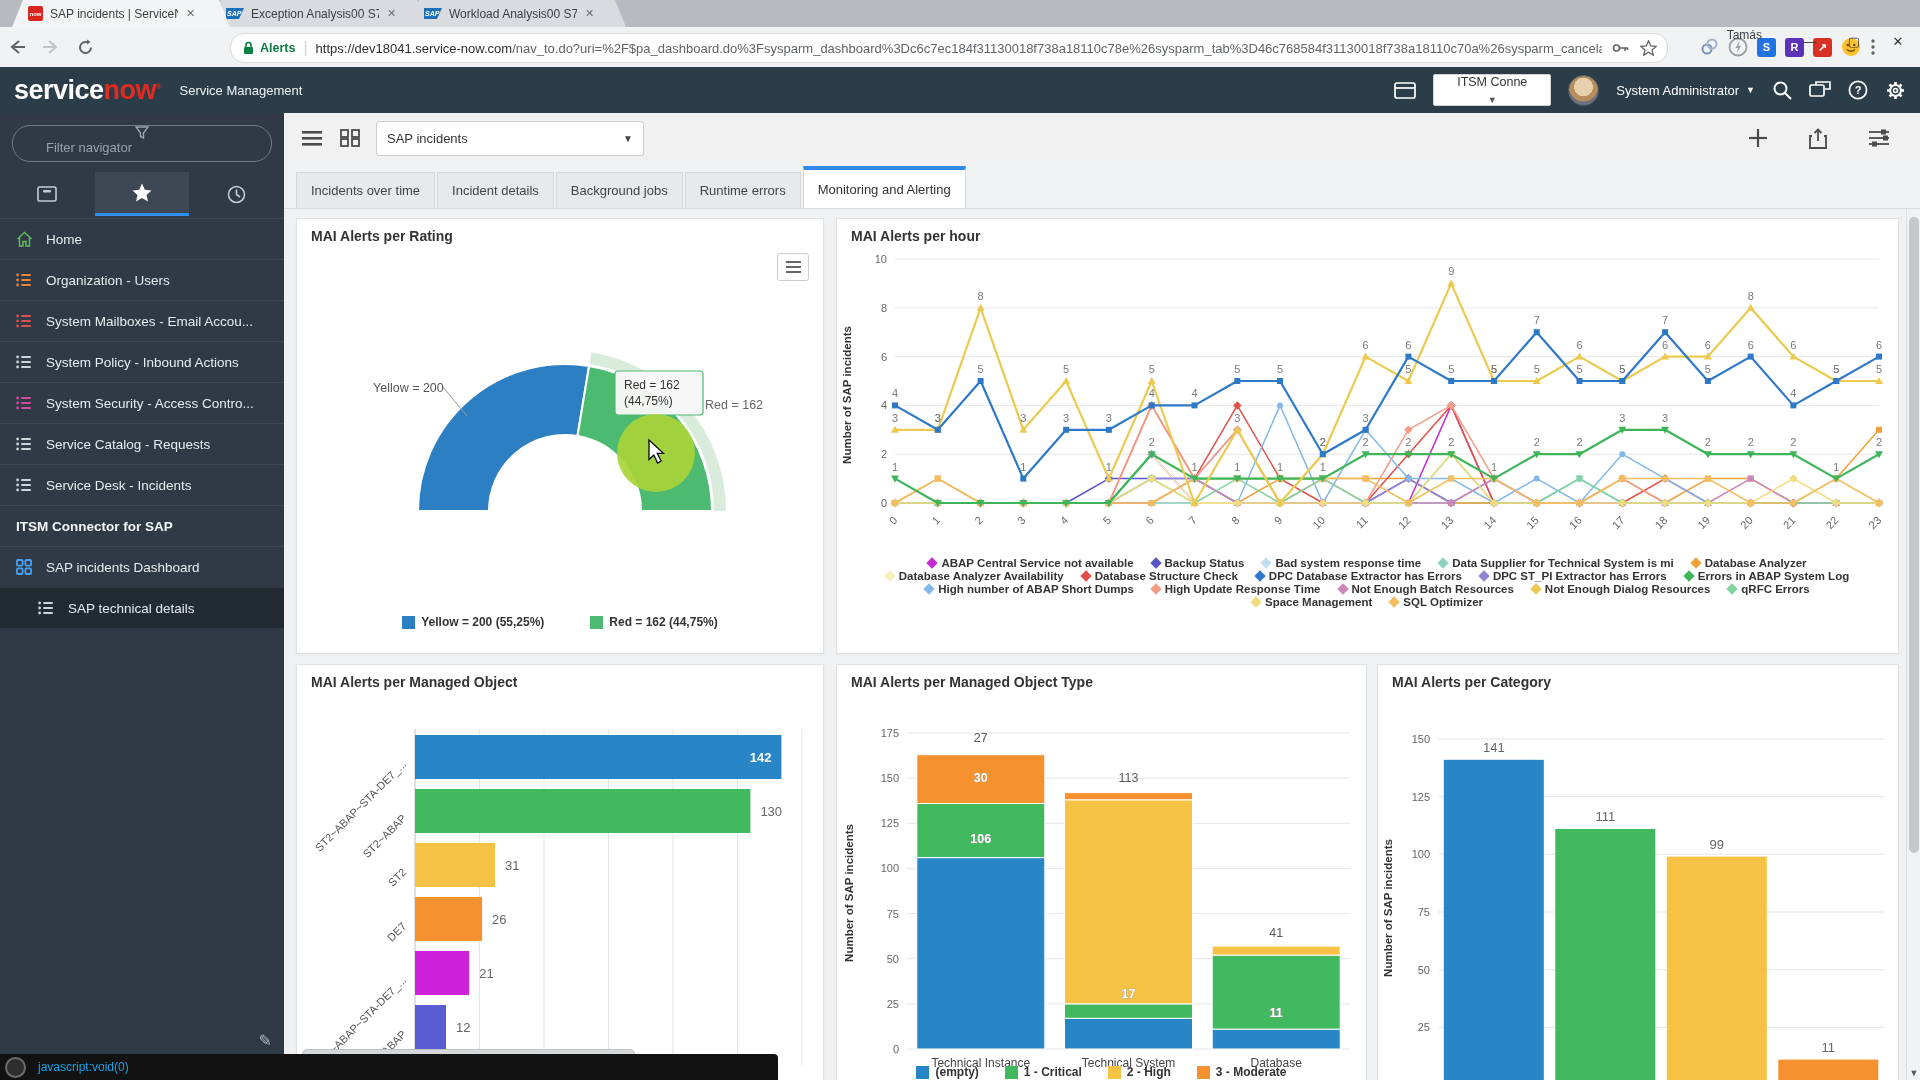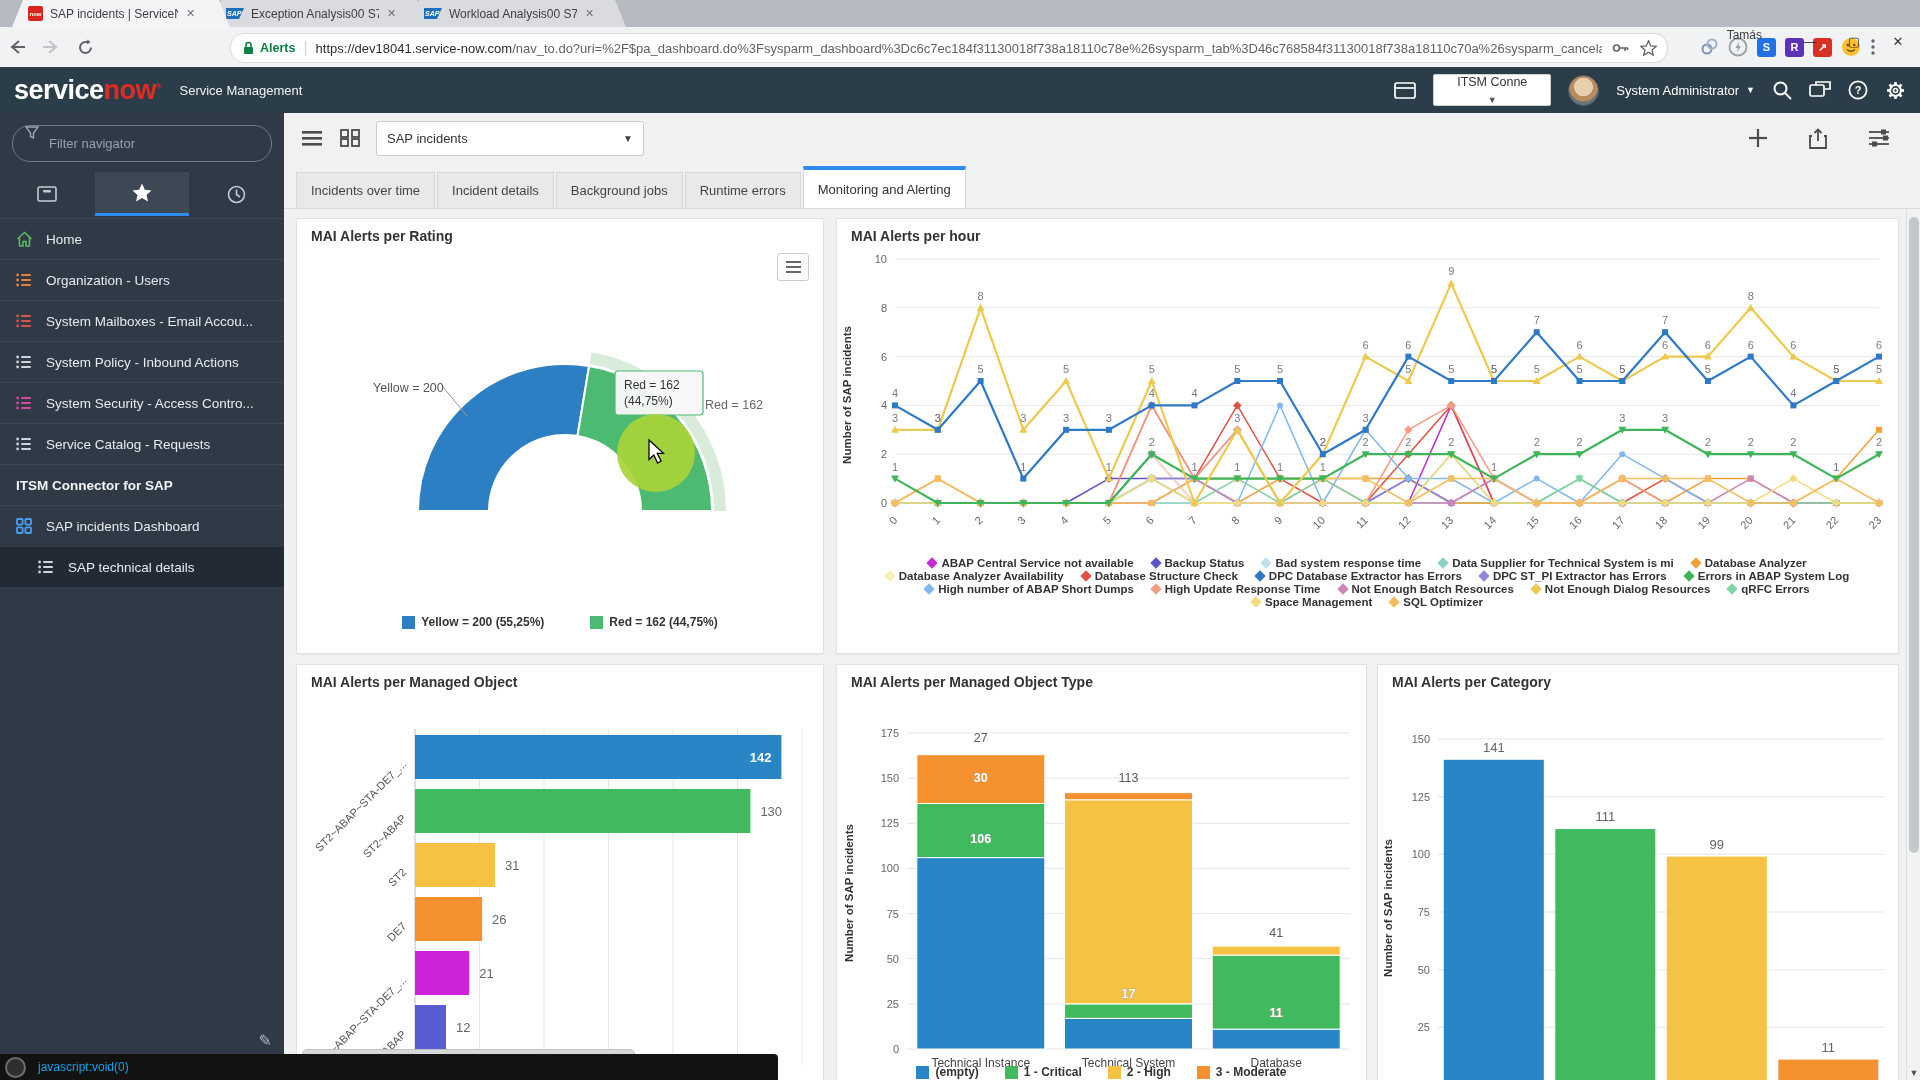--- a/index.html
+++ b/index.html
@@ -36,21 +36,21 @@
   #snlogo .s1{color:#ffffff;} #snlogo .s2{color:#e02b20;}
   #snlogo sup{font-size:8px;color:#e02b20;}
   #snproduct{color:#eef2f4;font-size:13px;margin-left:18px;}
   #snright{position:absolute;right:14px;display:flex;align-items:center;gap:17px;}
   .instpick{background:#fff;border:1px solid #cfd3d6;border-radius:2px;height:30px;width:100px;display:flex;align-items:center;
             justify-content:space-between;padding:0 8px;font-size:12.5px;color:#333;flex-direction:column;}
   .uname{color:#fff;font-size:13px;display:flex;align-items:center;gap:7px;}
   .avatar{width:29px;height:29px;border-radius:50%;background:radial-gradient(circle at 50% 38%,#e8cfae 0 40%,#b98c5e 41% 62%,#6b747c 63%);border:1px solid #55626b;}
   
   #sidebar{left:0;top:113px;width:284px;height:967px;background:#303a46;}
-  #filterwrap{margin:12px 12px 10px 12px;height:35px;border:1px solid #6e7a86;border-radius:18px;display:flex;padding:0 12px;}
+  #filterwrap{margin:12px 12px 10px 12px;height:35px;border:1px solid #6e7a86;border-radius:18px;display:flex;align-items:center;padding:0 12px;flex-direction:column;}
   #filterwrap input{background:transparent;border:none;outline:none;color:#cfd7de;font-size:13px;margin-left:8px;width:200px;font-family:"Liberation Sans",sans-serif;}
   #filterwrap input::placeholder{color:#96a1ac;}
   #sbtabs{display:flex;height:44px;margin-top:6px;}
   .sbtab{flex:1;display:flex;align-items:center;justify-content:center;}
   .sbtab.active{background:#3d4854;border-bottom:3px solid #2e8df0;}
   #sbitems{margin-top:2px;}
   .sbrow{height:40px;display:flex;align-items:center;padding-left:16px;border-top:1px solid rgba(255,255,255,0.07);color:#e6ebef;font-size:13.5px;}
   .sbrow .ic{width:18px;margin-right:12px;display:flex;}
   .sbrow.hdr{font-weight:bold;color:#f2f5f7;}
   .sbrow.active{background:#222a33;}
@@ -317,20 +317,35 @@
               <circle cx="1.6" cy="2" r="1.4"></circle>
               <rect x="5" y="1" width="10" height="2" rx="1"></rect>
               <circle cx="1.6" cy="7" r="1.4"></circle>
               <rect x="5" y="6" width="10" height="2" rx="1"></rect>
               <circle cx="1.6" cy="12" r="1.4"></circle>
               <rect x="5" y="11" width="10" height="2" rx="1"></rect>
             </g>
           </svg>
         </span>
         <span>Service Catalog - Requests</span>
+      </div>
+      <div class="sbrow">
+        <span class="ic">
+          <svg width="16" height="14" viewBox="0 0 16 14">
+            <g fill="#cdd4db">
+              <circle cx="1.6" cy="2" r="1.4"></circle>
+              <rect x="5" y="1" width="10" height="2" rx="1"></rect>
+              <circle cx="1.6" cy="7" r="1.4"></circle>
+              <rect x="5" y="6" width="10" height="2" rx="1"></rect>
+              <circle cx="1.6" cy="12" r="1.4"></circle>
+              <rect x="5" y="11" width="10" height="2" rx="1"></rect>
+            </g>
+          </svg>
+        </span>
+        <span>Service Desk - Incidents</span>
       </div>
       <div class="sbrow hdr">
         <span>ITSM Connector for SAP</span>
       </div>
       <div class="sbrow">
         <span class="ic">
           <svg width="16" height="16">
             <g fill="none" stroke="#4aa1f3" stroke-width="1.8">
               <rect x="1" y="1" width="5.6" height="5.6" rx="1"></rect>
               <rect x="9.4" y="1" width="5.6" height="5.6" rx="1"></rect>

